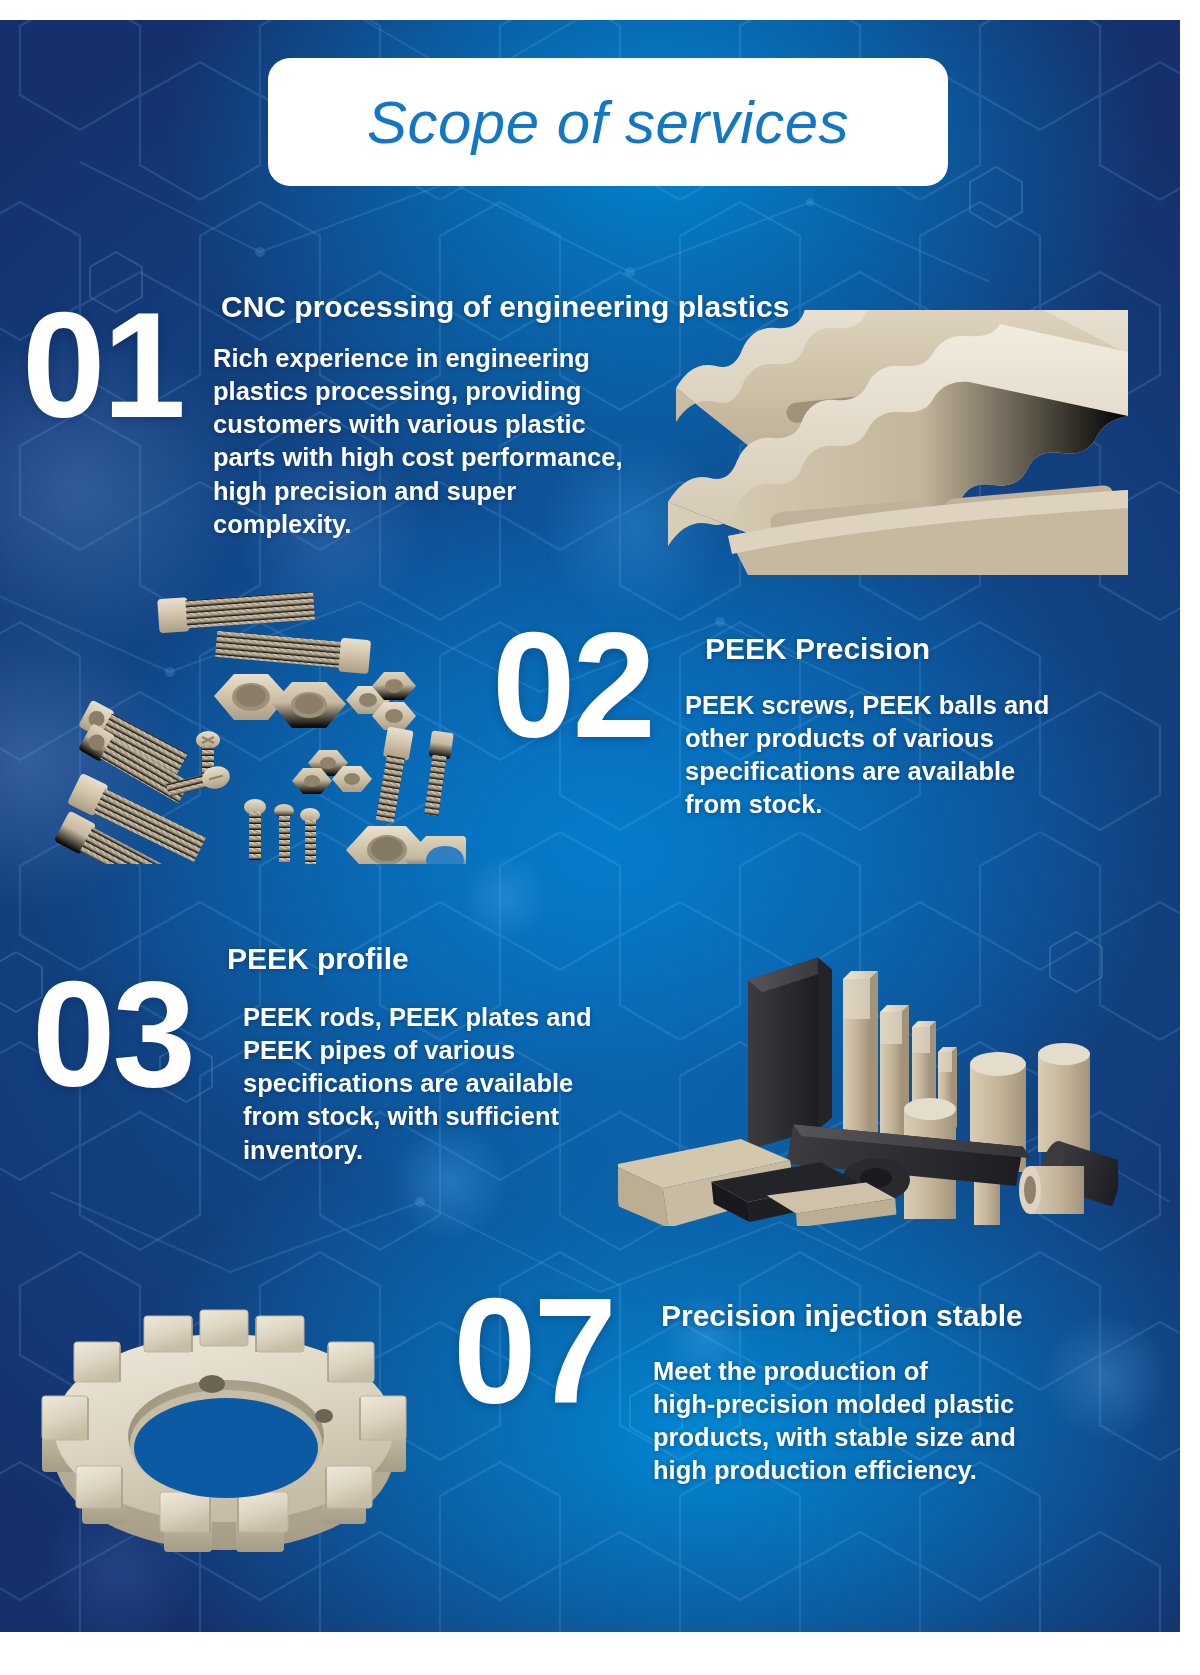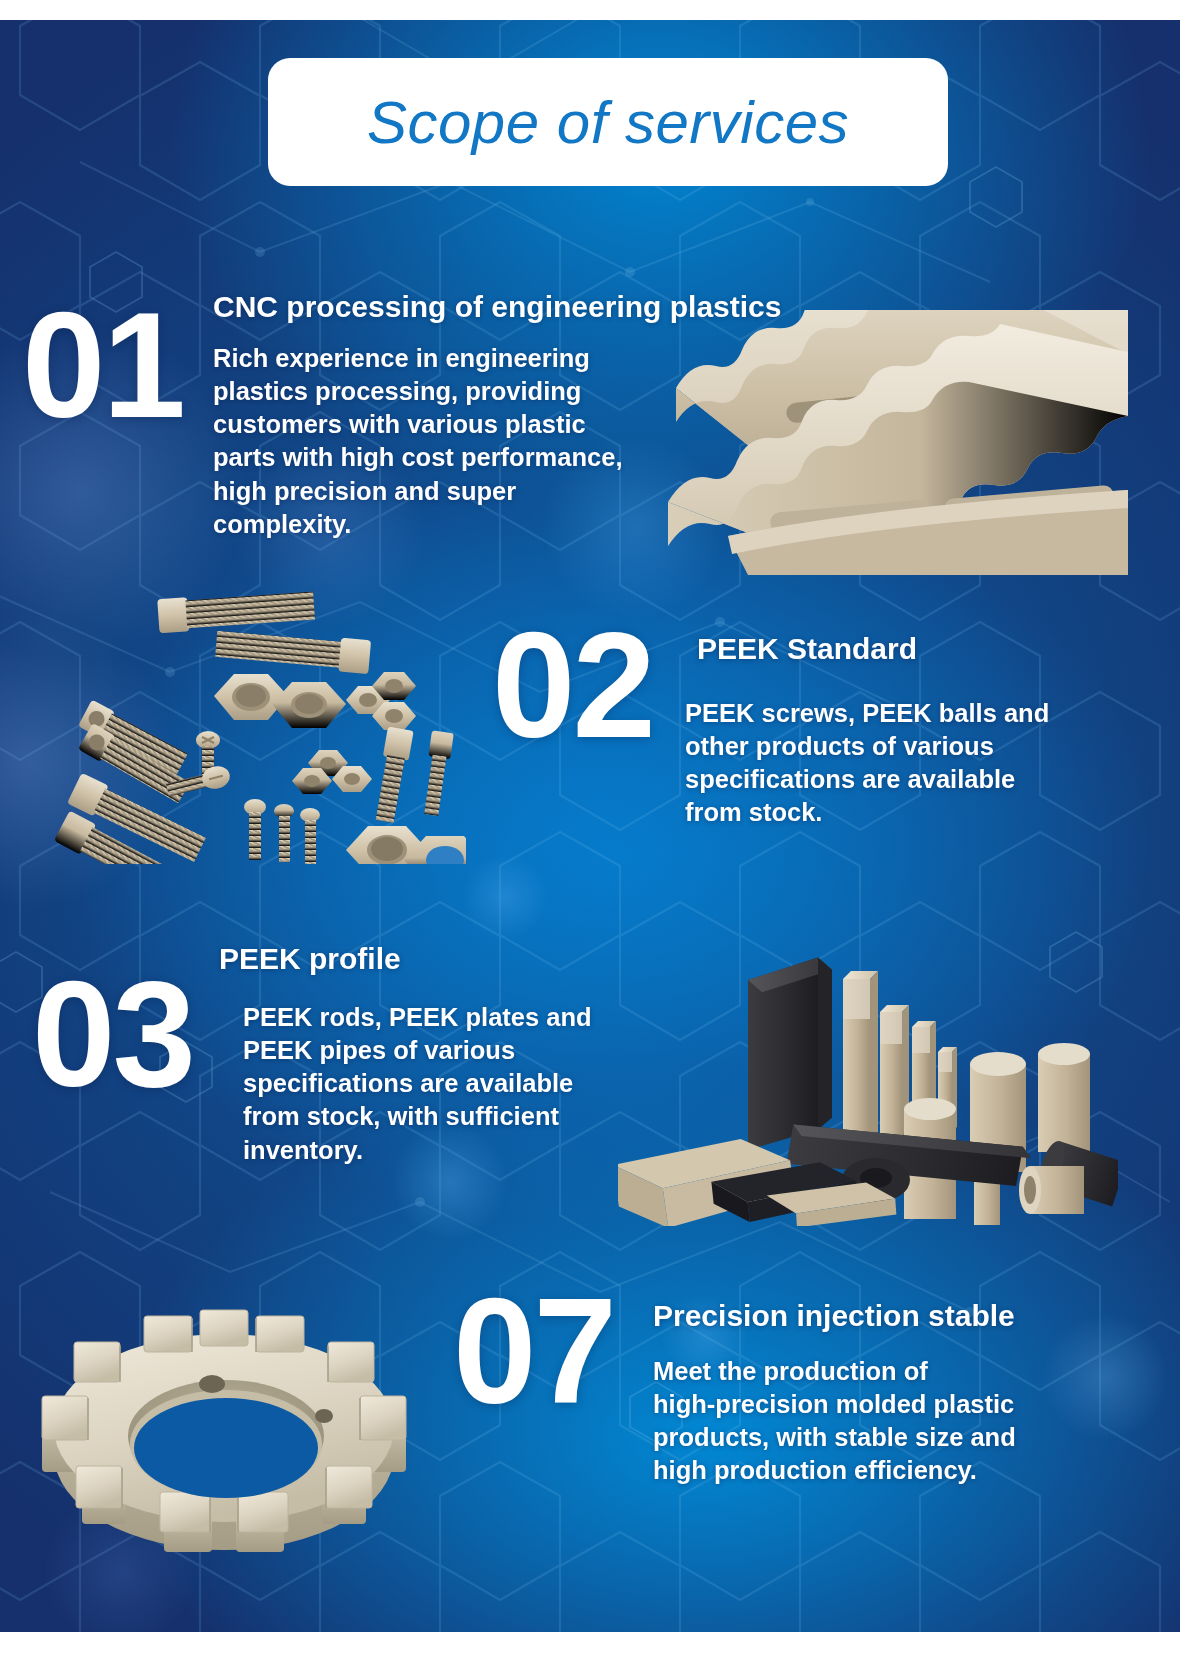--- a/index.html
+++ b/index.html
@@ -50,20 +50,21 @@
   
   .num{
     position:absolute; color:#ffffff; font-weight:700;
     font-size:150px; line-height:.92; letter-spacing:-3px;
     text-shadow:0 2px 10px rgba(0,20,60,.28);
   }
   .head{
     position:absolute; color:#ffffff; font-weight:700; font-size:30px;
     line-height:1.1; white-space:nowrap;
     text-shadow:0 1px 5px rgba(0,25,70,.42);
+    margin-left:8px;
   }
   .body{
     position:absolute; color:#ffffff; font-weight:700; font-size:25.5px;
     line-height:1.30; white-space:pre-line;
     text-shadow:0 1px 5px rgba(0,25,70,.42);
   }
 
   
   .art{ position:absolute; }
   .art svg{ display:block; }
@@ -559,22 +560,22 @@
     <div class="num" style="left:22px; top:284px;">01</div>
     <div class="head" style="left:213px; top:278px;">CNC processing of engineering plastics</div>
     <div class="body" style="left:213px; top:330px;">Rich experience in engineering
 plastics processing, providing
 customers with various plastic
 parts with high cost performance,
 high precision and super
 complexity.</div>
 
     <div class="num" style="left:492px; top:604px;text-align:center;">02</div>
-    <div class="head" style="left:697px; top:620px;">PEEK Standard</div>
-    <div class="body" style="left:685px; top:677px;margin-top:8px;">PEEK screws, PEEK balls and
+    <div class="head" style="left:697px; top:620px;">PEEK Precision</div>
+    <div class="body" style="left:685px; top:677px;">PEEK screws, PEEK balls and
 other products of various
 specifications are available
 from stock.</div>
 
     <div class="num" style="left:32px; top:953px;">03</div>
     <div class="head" style="left:219px; top:930px;">PEEK profile</div>
     <div class="body" style="left:219px; top:989px;margin-left:24px;">PEEK rods, PEEK plates and
 PEEK pipes of various
 specifications are available
 from stock, with sufficient

